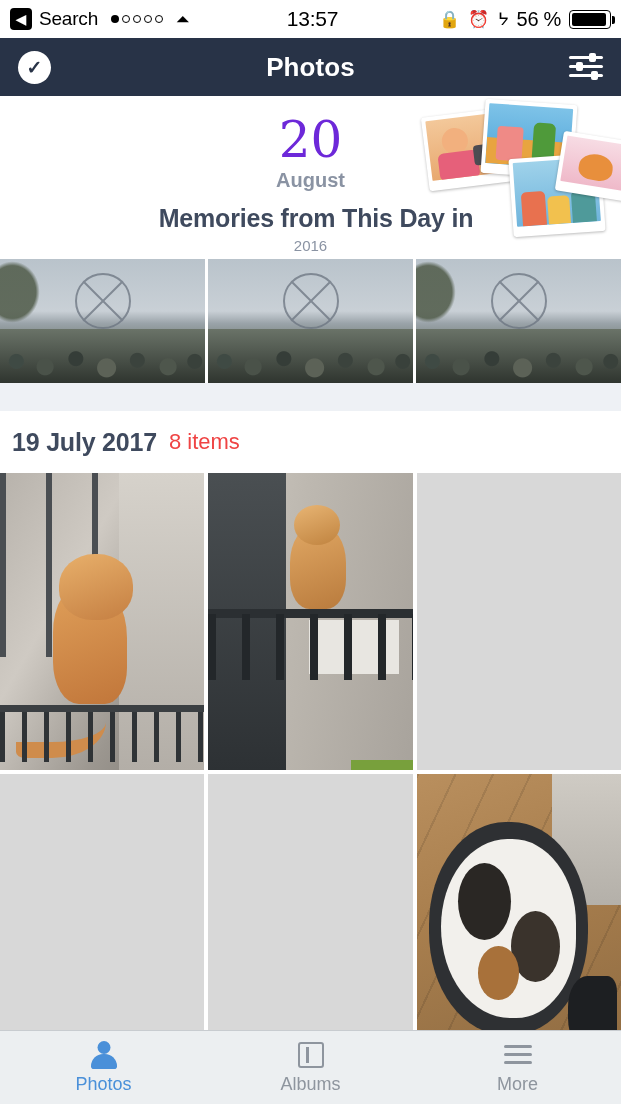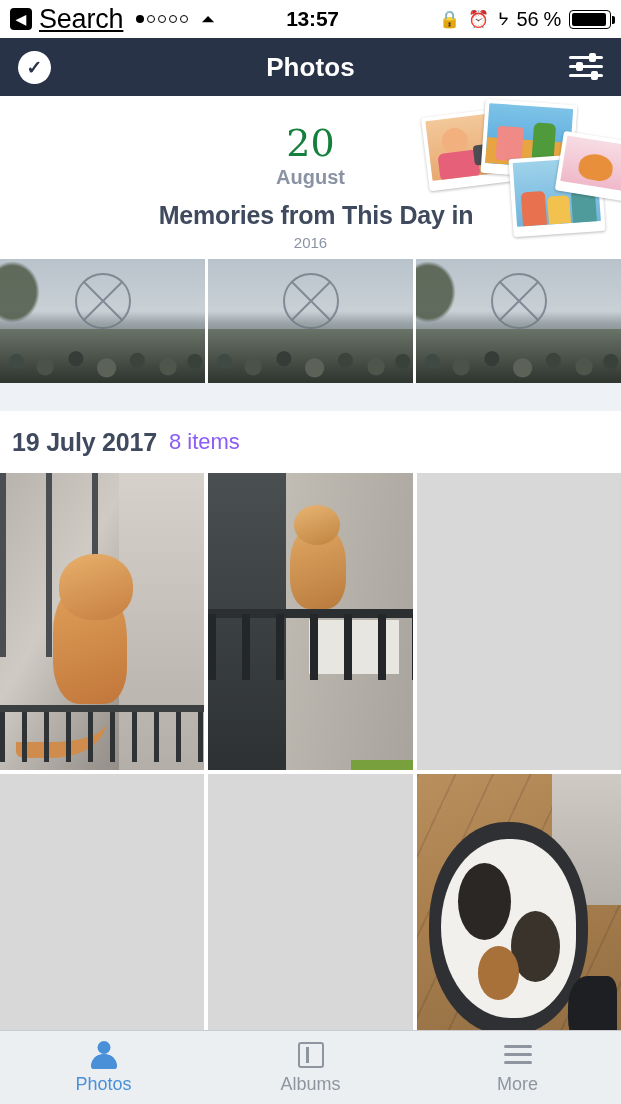--- a/index.html
+++ b/index.html
@@ -16,28 +16,28 @@
     height: 38px; background: #ffffff; color: #000;
     display: flex; align-items: center; position: relative;
     font-size: 21px; padding: 0 10px;
   }
   .sb-left { display: flex; align-items: center; gap: 7px; }
   .back-chip {
     width: 22px; height: 22px; background: #000; border-radius: 4px;
     display: flex; align-items: center; justify-content: center;
     color: #fff; font-size: 14px; line-height: 1;
   }
-  .sb-label { font-size: 27px; letter-spacing: -0.2px; text-decoration: underline; }
+  .sb-label { font-size: 19px; letter-spacing: -0.2px; }
   .dots { display: flex; align-items: center; gap: 3px; margin-left: 6px; }
   .dot { width: 8px; height: 8px; border-radius: 50%; background: #000; }
   .dot.hollow { background: transparent; border: 1.4px solid #000; width: 8px; height: 8px; }
   .wifi { margin-left: 6px; font-size: 17px; line-height: 1; }
   .sb-time {
     position: absolute; left: 4px; right: 0; text-align: center;
-    font-size: 21px; font-weight: 700; letter-spacing: -0.2px;
+    font-size: 21px; font-weight: 400; letter-spacing: -0.2px;
   }
   .sb-right {
     margin-left: auto; display: flex; align-items: center; gap: 8px; font-size: 16px;
   }
   .lock-icon { font-size: 17px; }
   .alarm-icon { font-size: 17px; }
   .bt-icon { font-size: 17px; }
   .batt-pct { font-size: 20px; letter-spacing: -0.3px; }
   .batt {
     width: 42px; height: 19px; border: 1.8px solid #000; border-radius: 4px;
@@ -72,23 +72,22 @@
   .filter-btn .kn:nth-child(4){ top:0px; left: 20px; }
   .filter-btn .kn:nth-child(5){ top:9px; left: 7px; }
   .filter-btn .kn:nth-child(6){ top:18px; left: 22px; }
 
   
   .memories {
     height: 163px; background: #ffffff; position: relative; overflow: hidden;
   }
   .mem-text { padding-top: 18px; text-align: center; width: 100%; }
   .mem-day {
-    font-size: 38px; color: #15803d; font-weight: 400; line-height: 1.05;
+    font-size: 50px; color: #6d28d9; font-weight: 400; line-height: 1.05;
     font-family: "DejaVu Serif", serif;
-    margin-top: 10px;
   }
   .mem-month { font-size: 20px; color: #8a93a3; font-weight: 700; margin-top: 2px; }
   .mem-title { font-size: 25px; color: #3f4a5e; font-weight: 700; margin-top: 12px; letter-spacing: -0.2px; padding-left: 11px; }
   .mem-year { font-size: 15px; color: #8a93a3; margin-top: 4px; }
 
   .collage { position: absolute; right: 6px; top: 4px; width: 232px; height: 152px; }
   .polaroid {
     position: absolute; background: #fff; border-radius: 3px;
     box-shadow: 0 1px 3px rgba(0,0,0,0.28); padding: 4px 4px 10px 4px;
   }
@@ -120,21 +119,21 @@
       radial-gradient(circle at 95% 60%, #39413b 0 7px, transparent 8px),
       linear-gradient(#6a7368, #2f352f);
   }
   .ferris .tree { position:absolute; left:-6px; top: 2px; width: 46px; height: 62px; background: radial-gradient(ellipse at 40% 50%, #55604f 0 60%, transparent 70%); opacity:.9; }
 
   .gap-row { height: 28px; background: #eef1f5; }
 
   
   .sec-header { height: 62px; display: flex; align-items: center; padding: 0 12px; background:#fff; }
   .sec-date { font-size: 25px; color: #3f4a5e; font-weight: 700; letter-spacing: -0.2px; }
-  .sec-count { font-size: 22px; color: #8b5cf6; margin-left: 12px; }
+  .sec-count { font-size: 22px; color: #ef4444; margin-left: 12px; }
 
   
   .grid { display: flex; flex-direction: column; gap: 4px; background: #fff; }
   .grid-row { display: flex; gap: 4px; height: 297px; }
   .cell { flex: 1; overflow: hidden; position: relative; background: #d8d8d8; }
   .cell.placeholder { background: #d8d8d8; }
 
   
   .cat1 { position:absolute; inset:0; background: linear-gradient(120deg,#b7b2ab 0%, #cfcac3 35%, #9b968f 70%, #7e7a74 100%); }
   .cat1 .wall { position:absolute; right:0; top:0; width:42%; height:100%; background: linear-gradient(#d6d2cb,#b3aea7); }

